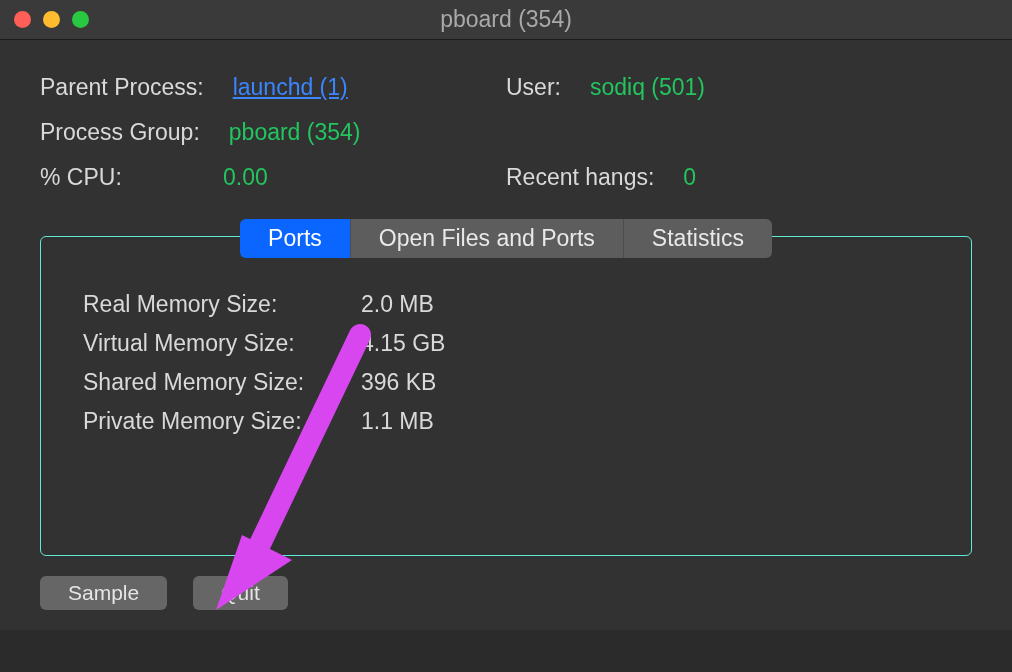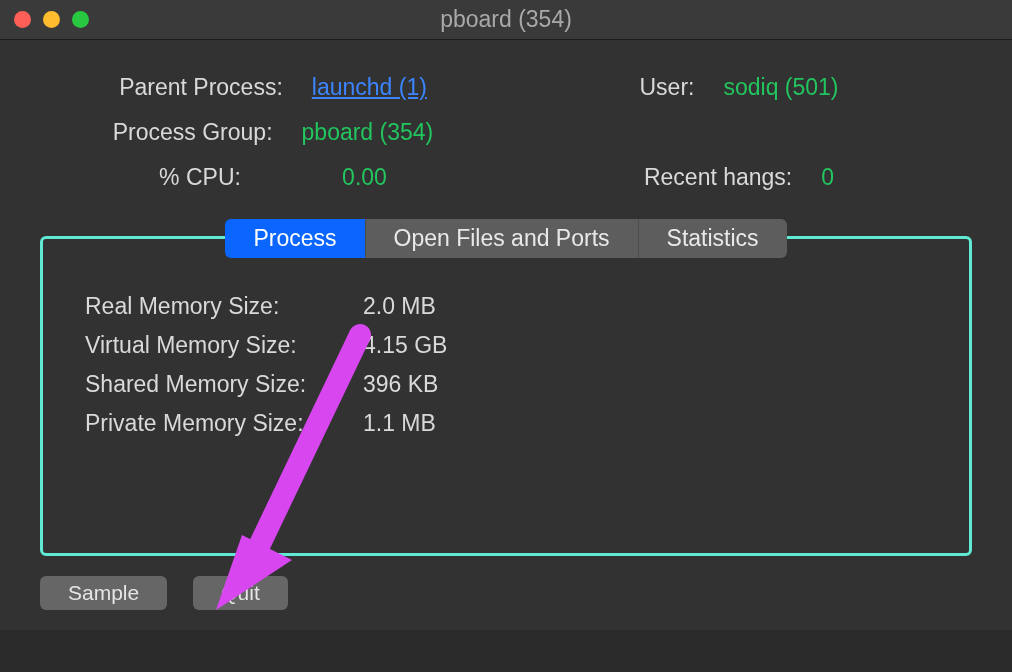--- a/index.html
+++ b/index.html
@@ -53,21 +53,20 @@
       display: grid;
       grid-template-columns: 1fr 1fr;
       column-gap: 0;
       row-gap: 18px;
       font-size: 23px;
       margin-bottom: 28px;
     }
     .info-row {
       display: flex;
       gap: 29px;
-      justify-content: center;
     }
     .info-label {
       color: #d9d9d9;
     }
     .info-value {
       color: #22c55e;
     }
     .info-link {
       color: #3b85ff;
       text-decoration: underline;
@@ -89,21 +88,21 @@
       color: #e9e9e9;
       cursor: pointer;
       border-right: 1px solid #4c4c4c;
     }
     .tab:last-child { border-right: none; }
     .tab.active {
       background: #0a66ff;
       color: #fff;
     }
     .panel {
-      border: 3px solid #5eead4;
+      border: 1px solid #5eead4;
       border-radius: 6px;
       margin: 0 0 18px 0;
       padding: 48px 18px 42px 42px;
       position: relative;
       min-height: 320px;
       margin-top: -22px;
       z-index: 0;
     }
     .tabs-wrapper {
       position: relative;
@@ -179,21 +178,21 @@
     </div>
     <div class="info-row">
       <span class="info-label">Recent hangs:</span>
       <span class="info-value">0</span>
     </div>
   </div>
 
   <div class="tabs-wrapper">
     <div class="tabs-strip">
       <div class="tabs">
-        <div class="tab active">Process</div>
+        <div class="tab active">Ports</div>
         <div class="tab">Open Files and Ports</div>
         <div class="tab">Statistics</div>
       </div>
     </div>
   </div>
 
   <div class="panel">
     <div class="mem-table">
       <div class="mem-row">
         <span class="mem-label">Real Memory Size:</span>

